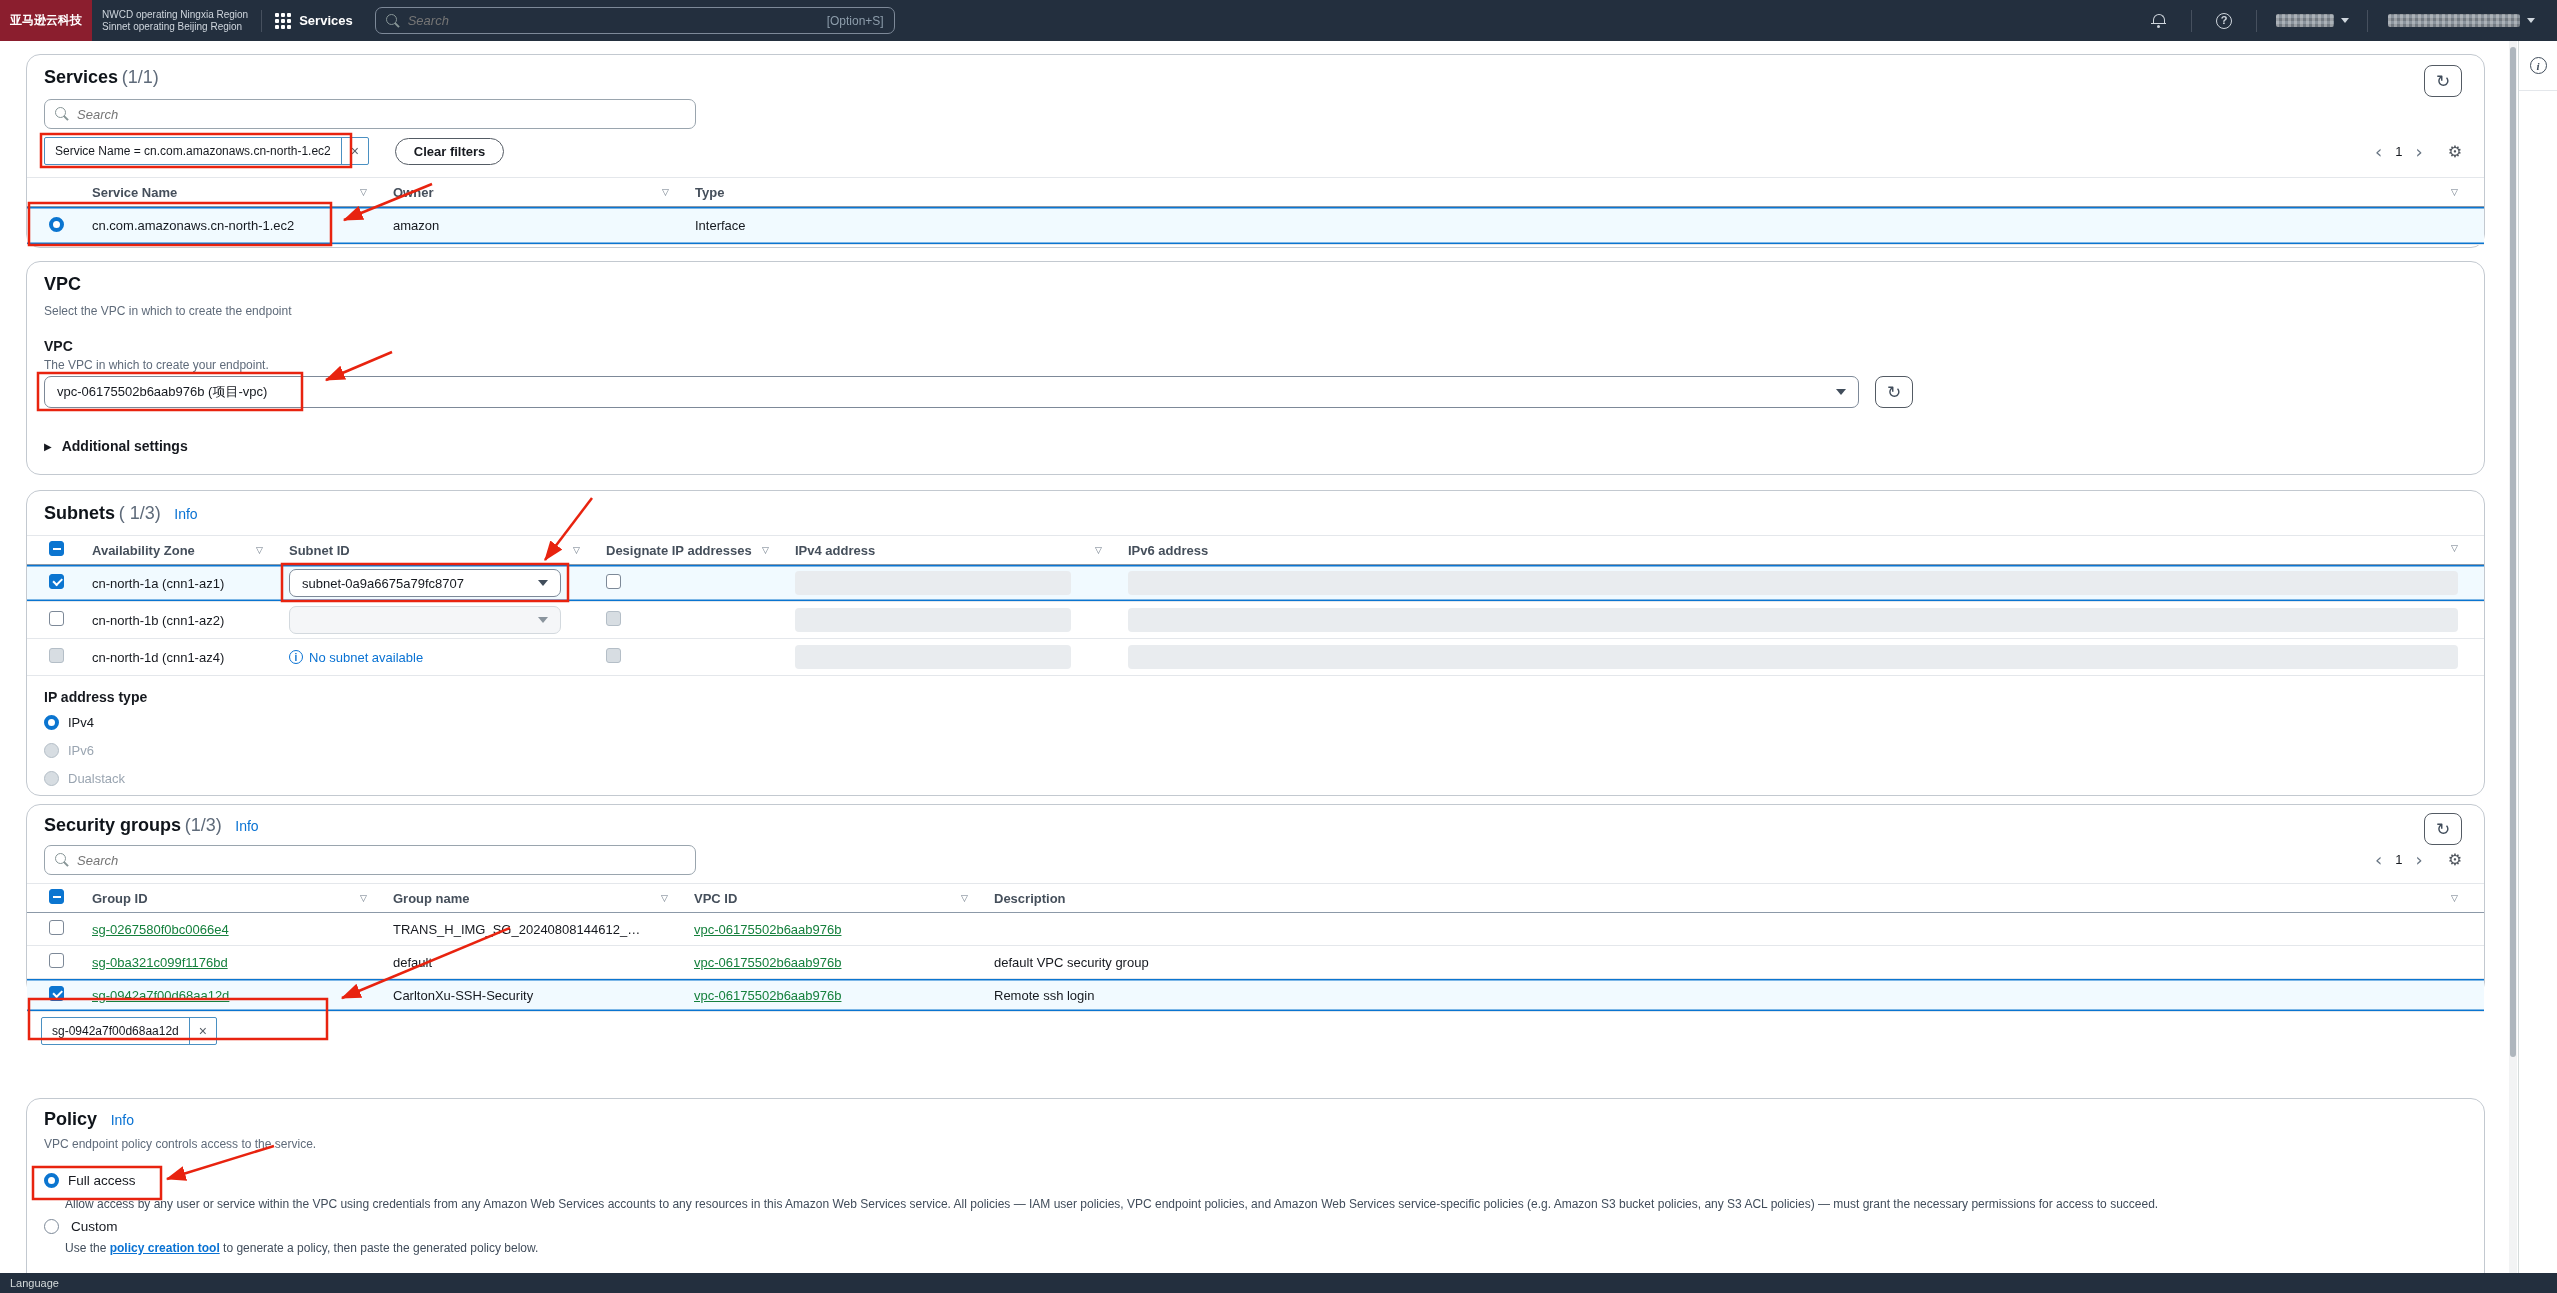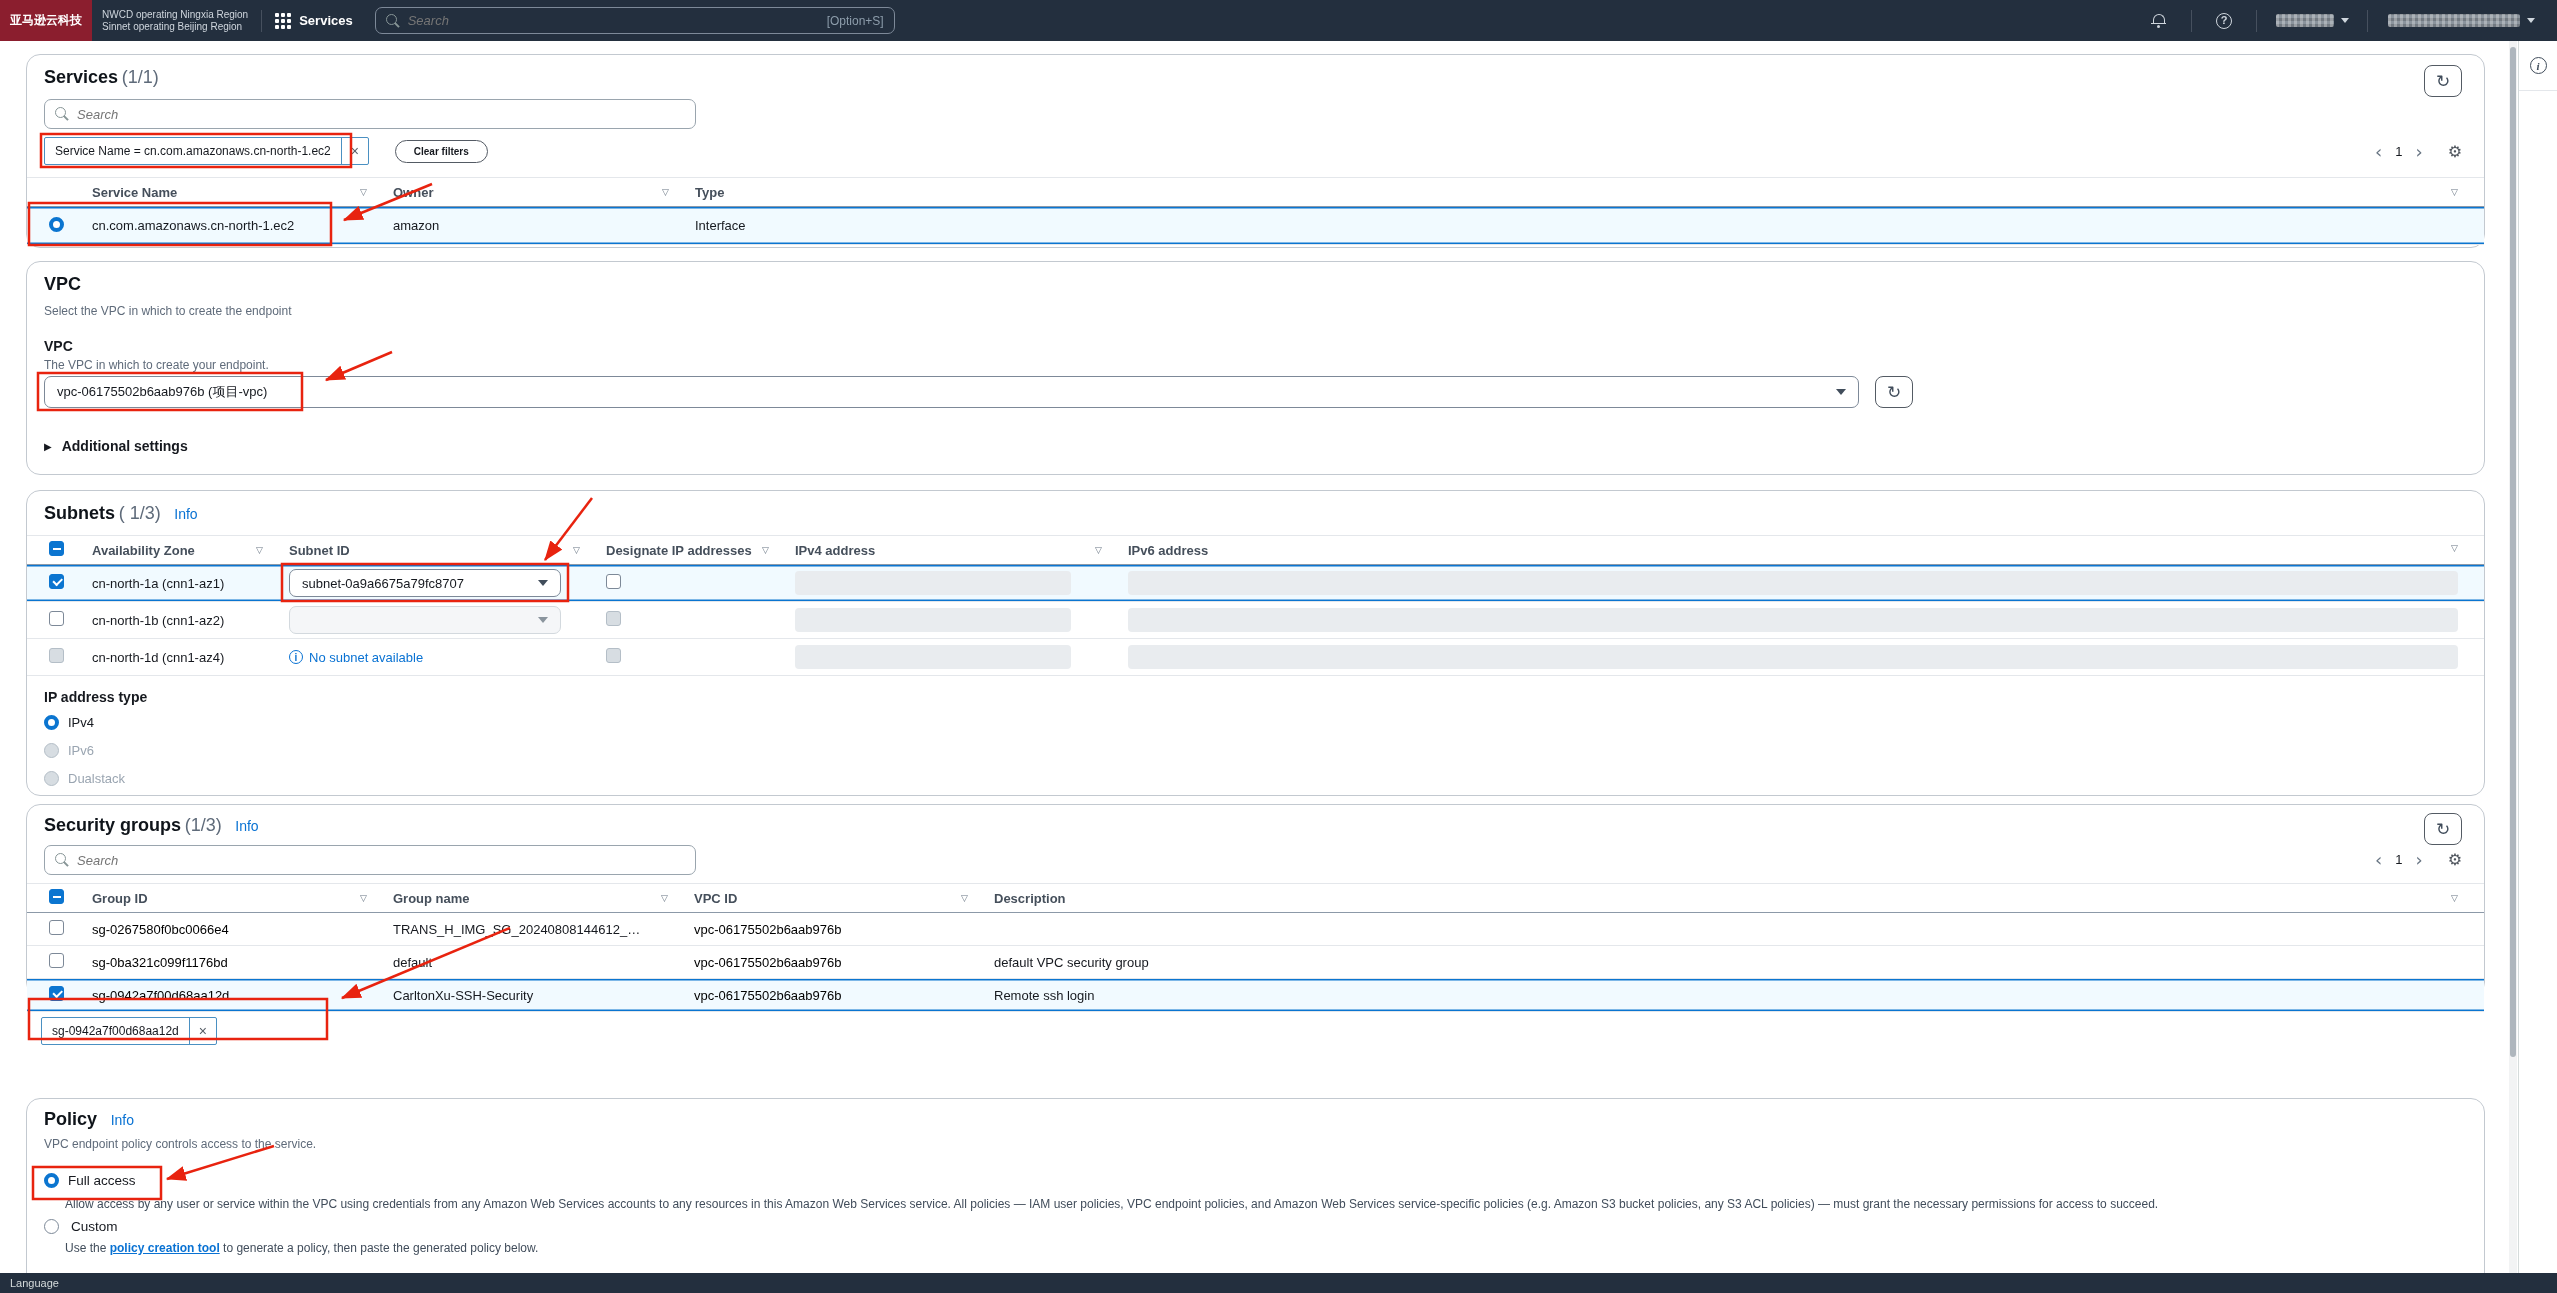--- a/index.html
+++ b/index.html
@@ -33,37 +33,37 @@
 .caret-w{width:0;height:0;border-left:4px solid transparent;border-right:4px solid transparent;border-top:5px solid #cfd6dd;margin-left:7px}
 
 
 .card{position:absolute;left:26px;width:2459px;background:#fff;border:1px solid #c3c9d0;border-radius:14px}
 .card-title{font-size:18px;font-weight:700;color:#0f141a}
 .count{font-weight:400;color:#5f6b7a}
 .info-link{font-size:14px;color:#0972d3;font-weight:400;margin-left:10px;cursor:pointer}
 .subtle{color:#5f6b7a;font-size:12px}
 .search-box{height:30px;border:1px solid #9aa5ae;border-radius:7px;display:flex;align-items:center;padding:0 10px;background:#fff}
 .search-box input{flex:1;border:none;outline:none;font-style:italic;font-size:13px;color:#687078;margin-left:8px;background:transparent}
-.btn{border:1.5px solid #545b64;border-radius:16px;padding:5px 18px;font-weight:700;font-size:10px;color:#16191f;background:#fff;cursor:pointer;white-space:nowrap}
+.btn{border:1.5px solid #545b64;border-radius:16px;padding:5px 18px;font-weight:700;font-size:13px;color:#16191f;background:#fff;cursor:pointer;white-space:nowrap}
 .btn-icon{width:38px;height:32px;border:1.5px solid #545b64;border-radius:8px;background:#fff;color:#414d5b;display:flex;align-items:center;justify-content:center;font-size:17px;cursor:pointer;font-family:"DejaVu Sans",sans-serif}
 .pager{display:flex;align-items:center;color:#414d5b}
 .pager .chev{font-size:18px;color:#697684;padding:0 9px;cursor:pointer;font-family:"DejaVu Sans",sans-serif}
 .pager .pnum{font-size:13px;color:#16191f;padding:0 4px}
 .pager .gear{font-size:16px;margin-left:16px;cursor:pointer;font-family:"DejaVu Sans",sans-serif;color:#50565e}
 .token{display:inline-flex;align-items:stretch;border:1px solid #4a90c2;border-radius:2px;background:#fff;font-size:12px;color:#16191f}
 .tok-text{padding:6px 10px;display:flex;align-items:center;white-space:nowrap}
 .tok-x{border-left:1px solid #4a90c2;width:27px;display:flex;align-items:center;justify-content:center;color:#545b64;font-size:14px;cursor:pointer}
 
 
 .thead{display:flex;align-items:center;height:30px;border-top:1px solid #e4e7eb;border-bottom:1px solid #8c99a8;font-weight:700;font-size:13px;color:#454f5b}
 .hcell{display:flex;align-items:center;justify-content:space-between;padding-right:26px}
 .funnel{font-size:9px;color:#697684;cursor:pointer;font-family:"DejaVu Sans",sans-serif}
 .trow{display:flex;align-items:center;border-bottom:1px solid #e4e7eb;font-size:13px;color:#16191f}
 .trow.selected{background:#f1faff;box-shadow:inset 0 1.5px 0 #0b75d0,inset 0 -1.5px 0 #0b75d0}
-.tlink{color:#000000;cursor:pointer}
+.tlink{color:#15803d;text-decoration:underline;cursor:pointer}
 
 
 .cb{width:15px;height:15px;border:1.5px solid #7d8998;border-radius:3px;background:#fff;display:inline-block;flex:0 0 auto}
 .cb.checked{background:#0b75d0;border-color:#0b75d0;position:relative}
 .cb.checked::after{content:"";position:absolute;left:3px;top:3px;width:7px;height:3.5px;border-left:2px solid #fff;border-bottom:2px solid #fff;transform:rotate(-45deg)}
 .cb.indet{background:#0b75d0;border-color:#0b75d0;position:relative}
 .cb.indet::after{content:"";position:absolute;left:2.5px;top:5.5px;width:8px;height:2.4px;background:#fff}
 .cb.disabled{background:#d7dde2;border-color:#b4bec7}
 .radio{width:15px;height:15px;border-radius:50%;border:1.5px solid #7d8998;background:#fff;display:inline-block;flex:0 0 auto}
 .radio.on{border:4.5px solid #0b75d0}

